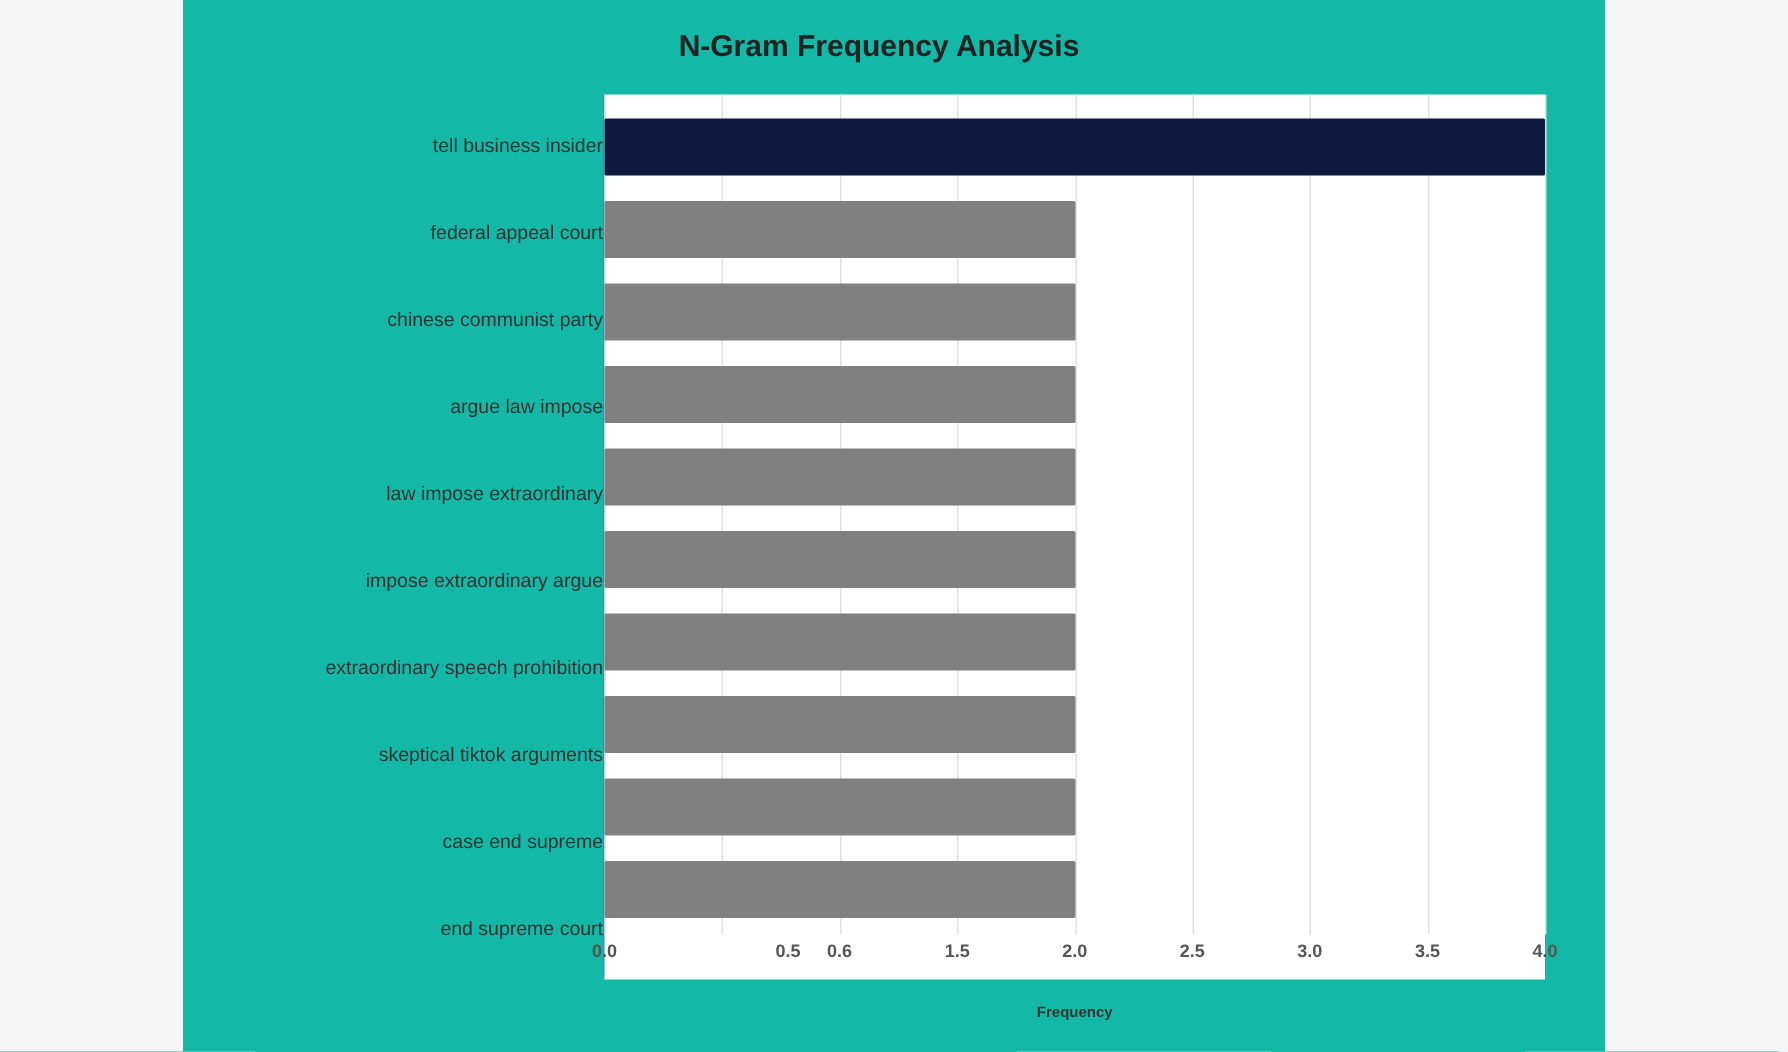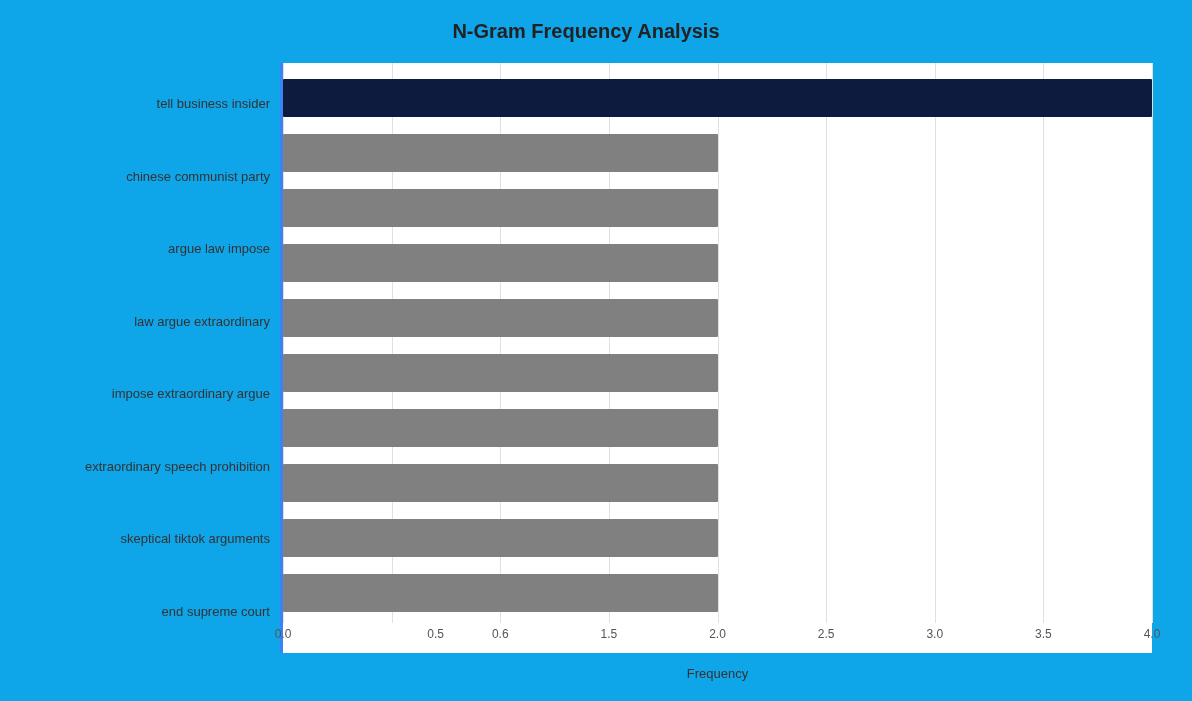--- a/index.html
+++ b/index.html
@@ -6,22 +6,22 @@
     body {
       background: #f5f5f5;
       font-family: Arial, sans-serif;
       width: 1192px;
       height: 701px;
       display: flex;
       align-items: center;
       justify-content: center;
     }
     .chart-container {
-      background: #0ea5e9;
-      width: 1192px;
+      background: #14b8a6;
+      width: 948px;
       height: 701px;
       padding: 20px 40px 60px 20px;
       position: relative;
     }
     .chart-title {
       text-align: center;
       font-size: 20px;
       font-weight: bold;
       color: #222;
       margin-bottom: 20px;
@@ -30,39 +30,39 @@
       display: flex;
       flex-direction: row;
       width: 100%;
       height: 590px;
     }
     .y-labels {
       display: flex;
       flex-direction: column;
       justify-content: space-around;
       width: 260px;
-      padding-right: 10px;
       padding-top: 5px;
       padding-bottom: 5px;
     }
     .y-label {
       font-size: 13px;
       color: #333;
       text-align: right;
       line-height: 1.2;
       height: 52px;
       display: flex;
       align-items: center;
       justify-content: flex-end;
     }
     .bars-area {
       flex: 1;
       position: relative;
       background: white;
-      border-left: 3px solid #3b82f6;
+      border-left: 1px solid #3b82f6;
+      font-weight: bold;
     }
     .grid-lines {
       position: absolute;
       top: 0;
       left: 0;
       right: 0;
       bottom: 30px;
       display: flex;
       flex-direction: row;
     }
@@ -124,26 +124,28 @@
   </style>
 </head>
 <body>
 
 <div class="chart-container">
   <div class="chart-title">N-Gram Frequency Analysis</div>
   <div class="chart-outer">
     <div class="chart-area">
       <div class="y-labels" id="y-labels">
           <div class="y-label">tell business insider</div>
+          <div class="y-label">federal appeal court</div>
           <div class="y-label">chinese communist party</div>
           <div class="y-label">argue law impose</div>
-          <div class="y-label">law argue extraordinary</div>
+          <div class="y-label">law impose extraordinary</div>
           <div class="y-label">impose extraordinary argue</div>
           <div class="y-label">extraordinary speech prohibition</div>
           <div class="y-label">skeptical tiktok arguments</div>
+          <div class="y-label">case end supreme</div>
           <div class="y-label">end supreme court</div>
         </div>
       <div class="bars-area">
         <div class="grid-lines" id="grid-lines">
             <div class="grid-line" style="left: 0%;"></div>
             <div class="grid-line" style="left: 12.5%;"></div>
             <div class="grid-line" style="left: 25%;"></div>
             <div class="grid-line" style="left: 37.5%;"></div>
             <div class="grid-line" style="left: 50%;"></div>
             <div class="grid-line" style="left: 62.5%;"></div>
@@ -187,17 +189,17 @@
             <span class="x-tick" style="left: 0%;">0.0</span>
             <span class="x-tick" style="left: 12.5%; margin-left: 44px;">0.5</span>
             <span class="x-tick" style="left: 25%;">0.6</span>
             <span class="x-tick" style="left: 37.5%;">1.5</span>
             <span class="x-tick" style="left: 50%; text-align: right;">2.0</span>
             <span class="x-tick" style="left: 62.5%;">2.5</span>
             <span class="x-tick" style="left: 75%;">3.0</span>
             <span class="x-tick" style="left: 87.5%;">3.5</span>
             <span class="x-tick" style="left: 100%;">4.0</span>
           </div>
-        <div style="position:absolute; bottom:-28px; left:50%; transform:translateX(-50%); font-size:13px; color:#333;">Frequency</div>
+        <div style="position:absolute; bottom:-28px; left:50%; transform:translateX(-50%); font-size:10px; color:#333;">Frequency</div>
       </div>
     </div>
   </div>
 </div>
 
 </body></html>

